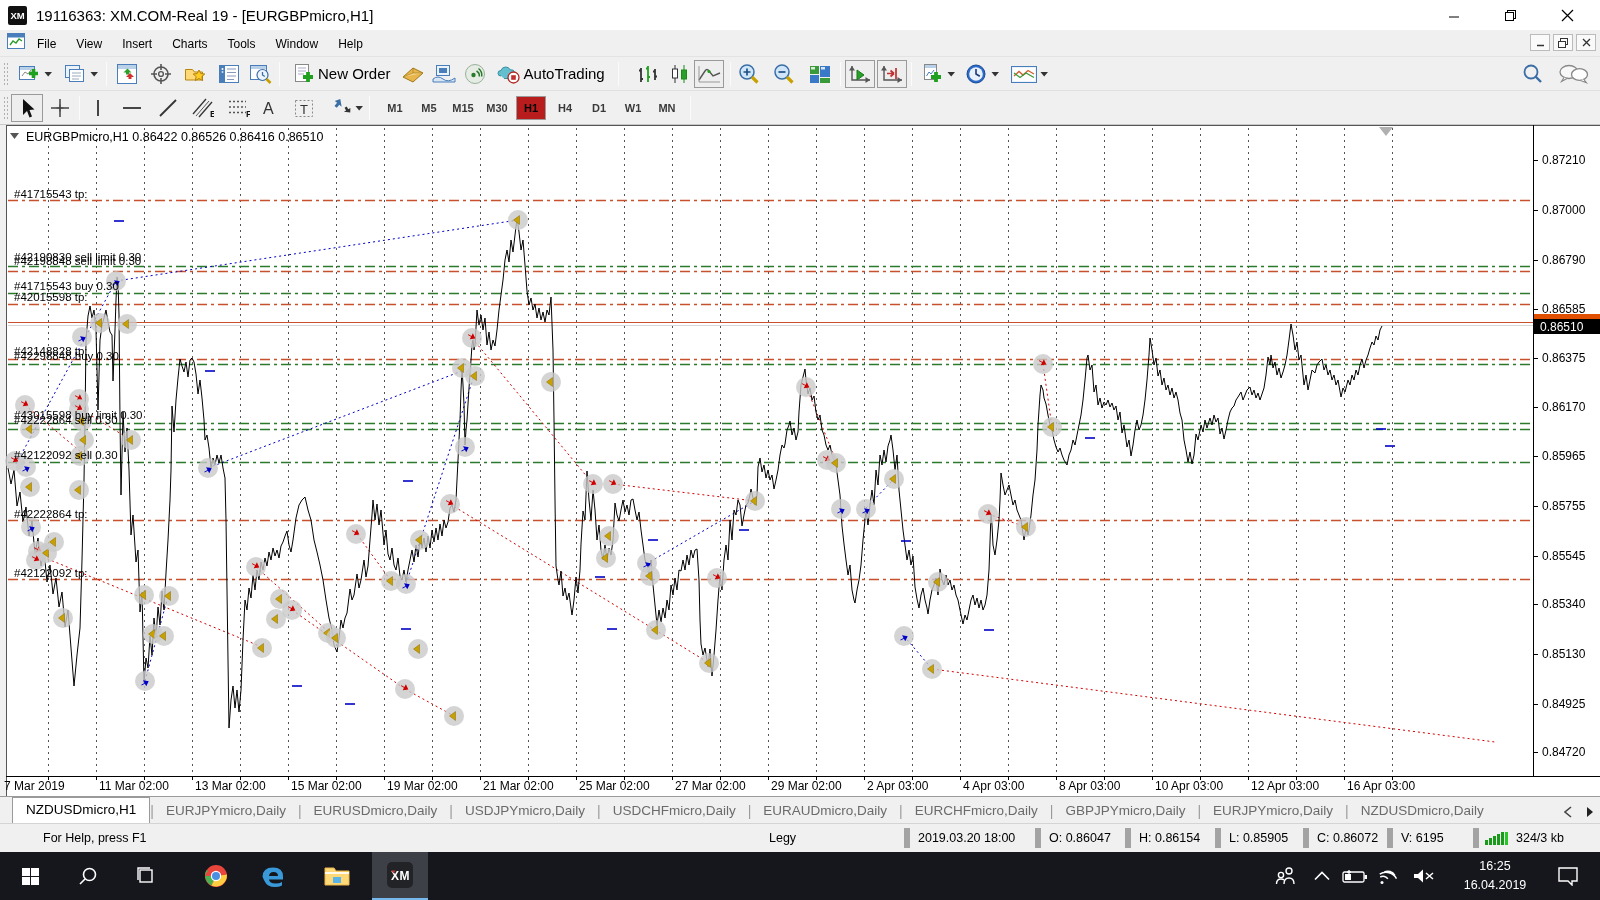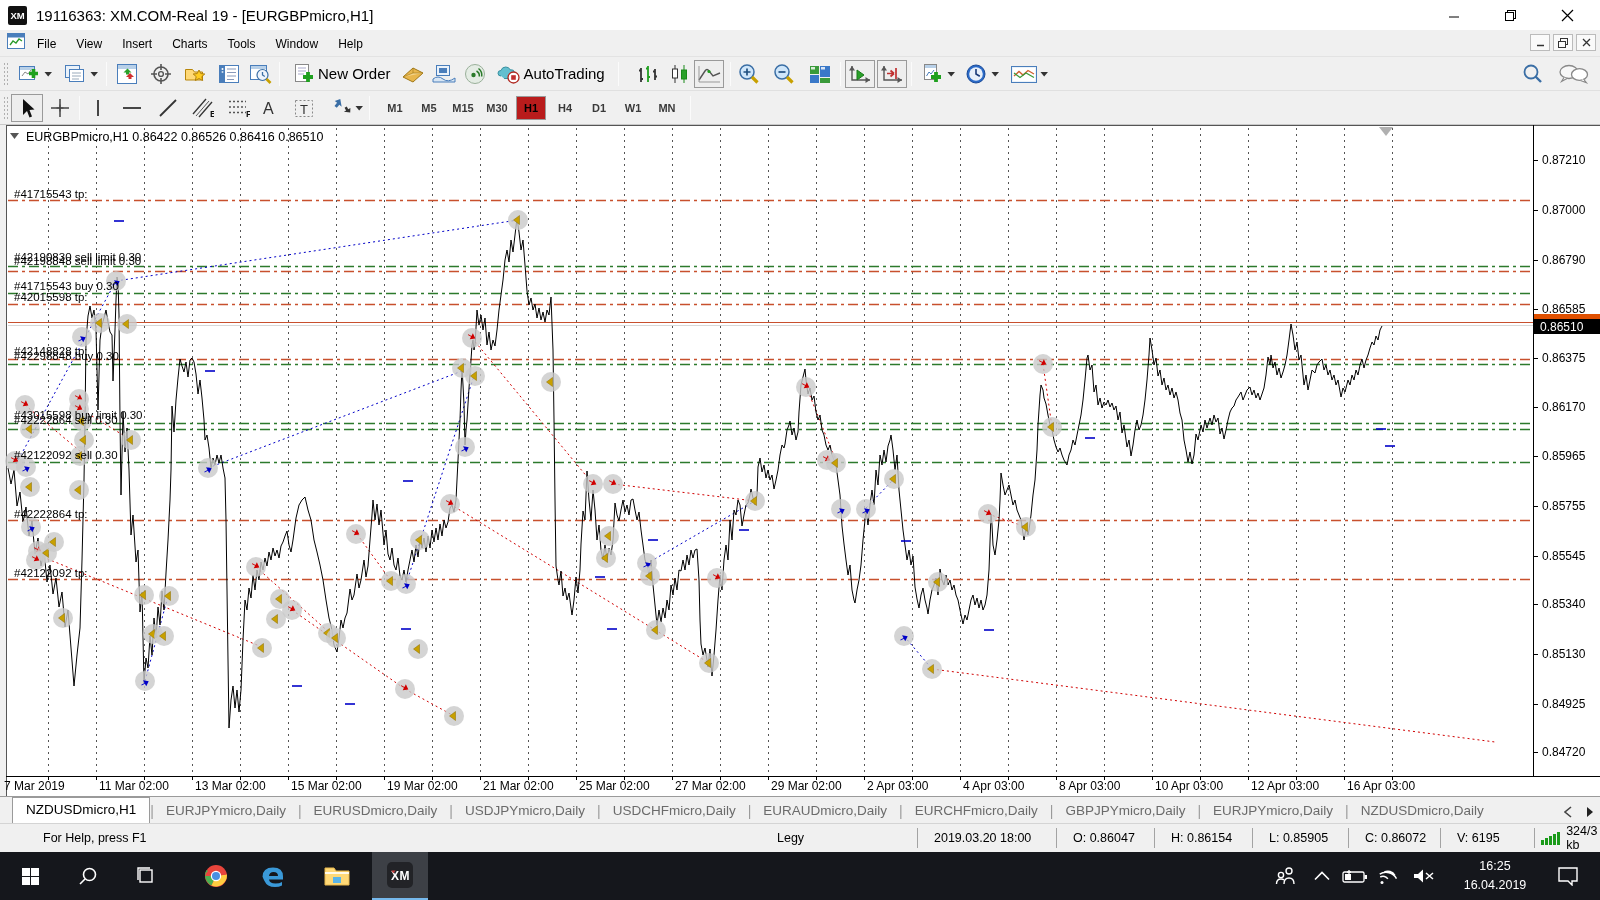--- a/index.html
+++ b/index.html
@@ -33,21 +33,21 @@
   .chartwrap { position:absolute; left:0; top:125px; width:1600px; height:698px; background:#f0f0f0; }
   .chartwrap svg { position:absolute; left:0; top:0; }
   
   .tabrow { position:absolute; left:0; top:796px; width:1600px; height:27px; background:#f0f0f0; border-top:1px solid #9a9a9a; display:flex; align-items:flex-end; }
   .tab { font-size:13.5px; color:#6b6b6b; padding:4px 12px 5px 12px; position:relative; }
   .tab.active { background:#ffffff; color:#000; border:1px solid #9a9a9a; border-bottom:none; margin-left:12px; padding:4px 13px 6px 13px; }
   .tab-sep { color:#9a9a9a; font-size:14px; padding-bottom:4px; }
   .tab-arrows { position:absolute; right:6px; bottom:5px; display:flex; gap:14px; }
   
   .statusbar { position:absolute; left:0; top:823px; width:1600px; height:29px; background:#f0f0f0; border-top:1px solid #d4d4d4; display:flex; align-items:center; font-size:12.5px; color:#000; }
-  .sb-cell { padding:0 8px; height:20px; display:flex; align-items:center; border-right:1px solid #a3a3a3;margin-left:8px; }
+  .sb-cell { padding:0 8px; height:20px; display:flex; align-items:center; border-right:6px solid #a3a3a3; }
   
   .taskbar { position:absolute; left:0; top:852px; width:1600px; height:48px; background:#15171c; display:flex; align-items:center; }
   .tk-btn { width:46px; height:48px; display:flex; align-items:center; justify-content:center; }
   .tk-btn.active-app { background:#3d4046; border-bottom:2px solid #76b9ed; }
   .tray { position:absolute; right:10px; top:0; height:48px; display:flex; align-items:center; }
   .tray-clock { color:#fff; font-size:12.5px; text-align:center; line-height:1.55; margin:0 12px; width:78px; }
   text { font-family:"Liberation Sans",sans-serif; }
 </style>
 </head>
 <body>

